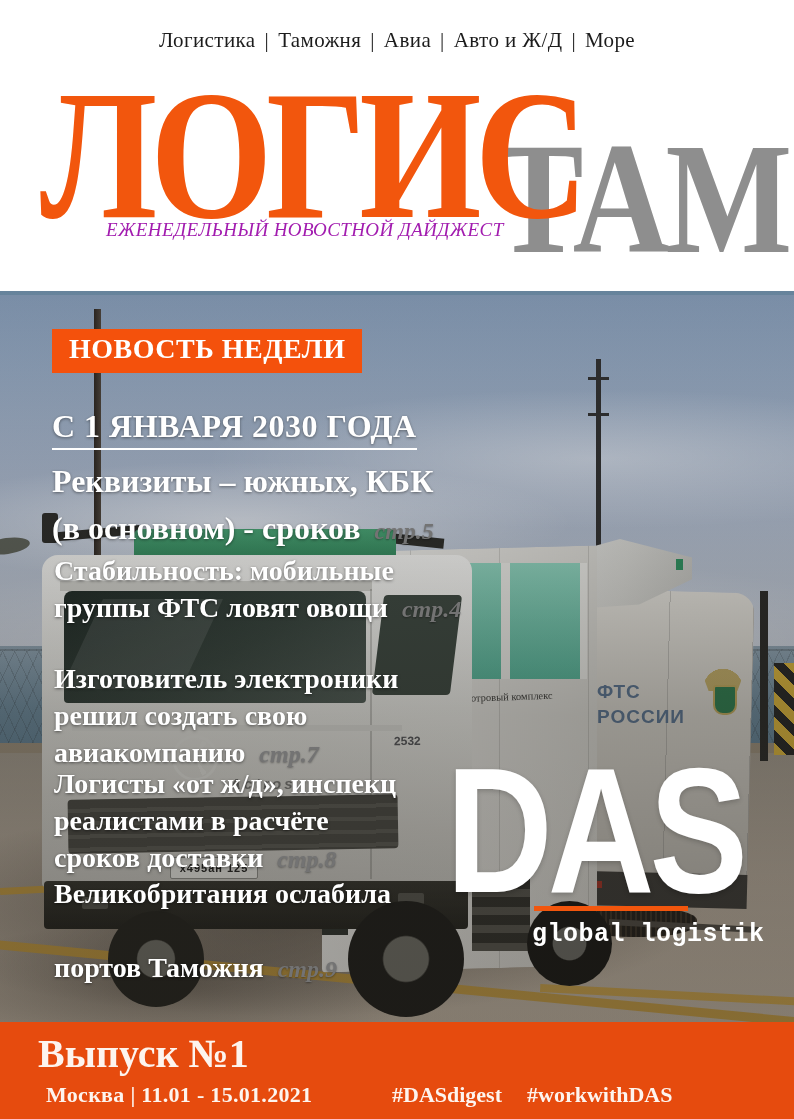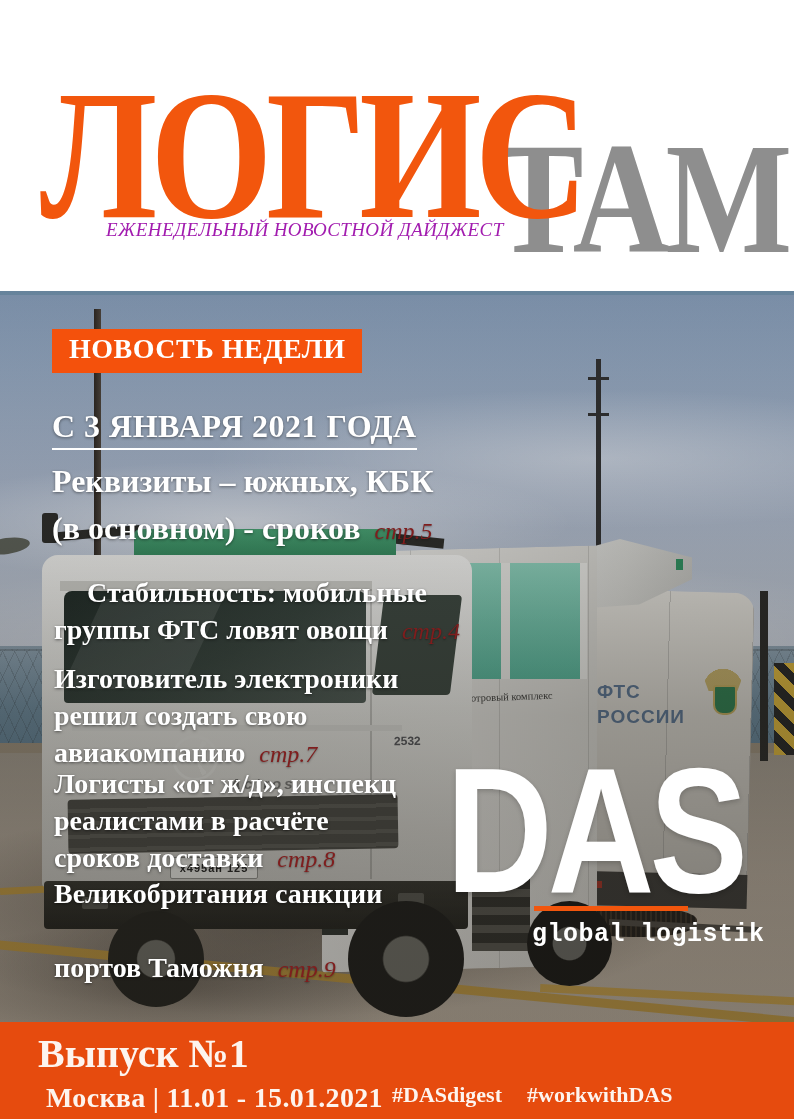--- a/index.html
+++ b/index.html
@@ -158,46 +158,49 @@
       rgba(25,23,18,.32) 58%,rgba(28,24,18,.38) 100%);}
   
   .badge{position:absolute;left:52px;top:329px;z-index:6;background:#F4510C;color:#fff;
     font-size:28px;font-weight:700;letter-spacing:.5px;padding:4px 17px 8px;}
   .lead{position:absolute;left:52px;top:408px;z-index:6;color:#fff;}
   .kicker{font-size:32px;font-weight:700;letter-spacing:.5px;margin-bottom:13px;
     text-shadow:0 1px 3px rgba(0,0,0,.45);}
   .kicker span{border-bottom:2px solid #ffffff;padding-bottom:4px;}
   .lead-line{font-size:32px;font-weight:700;line-height:47px;
     text-shadow:0 1px 3px rgba(0,0,0,.45);}
-  .pref{font-style:italic;font-weight:400;color:#7f1d1d;font-size:24px;margin-left:14px;
+  .pref{font-style:italic;font-weight:700;color:#737373;font-size:24px;margin-left:14px;
     text-shadow:0 1px 2px rgba(0,0,0,.35);}
   .news-item{position:absolute;left:54px;z-index:6;color:#fff;font-size:28px;font-weight:700;
     line-height:37px;text-shadow:0 1px 3px rgba(0,0,0,.5);}
-  .n1{top:574px;text-align:center;} .n2{top:660px;} .n3{top:765px;} .n4{top:875px;}
+  .n1{top:552px;} .n2{top:660px;} .n3{top:765px;} .n4{top:875px;}
   
   .das-wordmark{position:absolute;left:446px;top:742px;z-index:6;color:#fff;
     font-family:"Liberation Sans",sans-serif;font-weight:700;font-size:178px;line-height:1;
     letter-spacing:-6px;transform:scaleX(.83);transform-origin:left top;
     text-shadow:0 2px 6px rgba(0,0,0,.2);}
   .das-line{position:absolute;left:534px;top:906px;width:154px;height:5px;background:#F2560D;z-index:6;}
   .das-tagline{position:absolute;left:532px;top:920px;z-index:6;color:#fff;
     font-family:Liberation Mono, monospace;font-weight:700;font-size:25px;letter-spacing:.5px;}
   
   .footer{position:absolute;left:0;top:1022px;width:794px;height:97px;background:#E64B0E;z-index:7;}
   .issue{position:absolute;left:38px;top:8px;color:#fdf4ee;font-size:40px;font-weight:700;}
-  .citydates{position:absolute;left:46px;top:60px;color:#fdf4ee;font-size:28px;font-weight:700;
+  .citydates{position:absolute;left:46px;top:60px;color:#fdf4ee;font-size:22px;font-weight:700;
     letter-spacing:.3px;}
   .tag1{position:absolute;left:392px;top:60px;color:#fdf4ee;font-size:22px;font-weight:700;}
   .tag2{position:absolute;left:527px;top:60px;color:#fdf4ee;font-size:22px;font-weight:700;}
 </style>
 </head>
 <body>
 
 <div class="cover">
 
+  <div class="topnav">
+    <span>Логистика</span><span class="sep">|</span><span>Таможня</span><span class="sep">|</span><span>Авиа</span><span class="sep">|</span><span>Авто и Ж/Д</span><span class="sep">|</span><span>Море</span>
+  </div>
 
   <div class="title-logis">ЛОГИС</div>
   <div class="title-tam">ТАМ</div>
   <div class="subtitle">ЕЖЕНЕДЕЛЬНЫЙ НОВОСТНОЙ ДАЙДЖЕСТ</div>
 
   <div class="photo">
     <div class="sky"></div>
     <div class="sky-topline"></div>
     <div class="sea"></div>
     <div class="fence"></div>
@@ -275,41 +278,41 @@
     </div>
 
     <div class="post-dark"></div>
     <div class="bollard"></div>
     <div class="vignette"></div>
   </div>
 
   <div class="badge">НОВОСТЬ НЕДЕЛИ</div>
 
   <div class="lead">
-    <div class="kicker"><span>С 3 ЯНВАРЯ 2021 ГОДА</span></div>
+    <div class="kicker"><span>С 1 ЯНВАРЯ 2030 ГОДА</span></div>
     <div class="lead-line"><span>Реквизиты – южных, КБК</span></div>
     <div class="lead-line"><span>(в основном) - сроков</span><span class="pref">стр.5</span></div>
   </div>
 
   <div class="news-item n1">
     <span>Стабильность: мобильные</span><br>
     <span>группы ФТС ловят овощи</span><span class="pref">стр.4</span>
   </div>
   <div class="news-item n2">
     <span>Изготовитель электроники</span><br>
     <span>решил создать свою</span><br>
     <span>авиакомпанию</span><span class="pref">стр.7</span>
   </div>
   <div class="news-item n3">
     <span>Логисты «от ж/д», инспекц</span><br>
     <span>реалистами в расчёте</span><br>
     <span>сроков доставки</span><span class="pref">стр.8</span>
   </div>
   <div class="news-item n4">
-    <span>Великобритания санкции</span><br>
+    <span>Великобритания ослабила</span><br>
     <br>
     <span>портов Таможня</span><span class="pref">стр.9</span>
   </div>
 
   <div class="das-wordmark">DAS</div>
   <div class="das-line"></div>
   <div class="das-tagline">global logistik</div>
 
   <div class="footer">
     <div class="issue">Выпуск №1</div>

